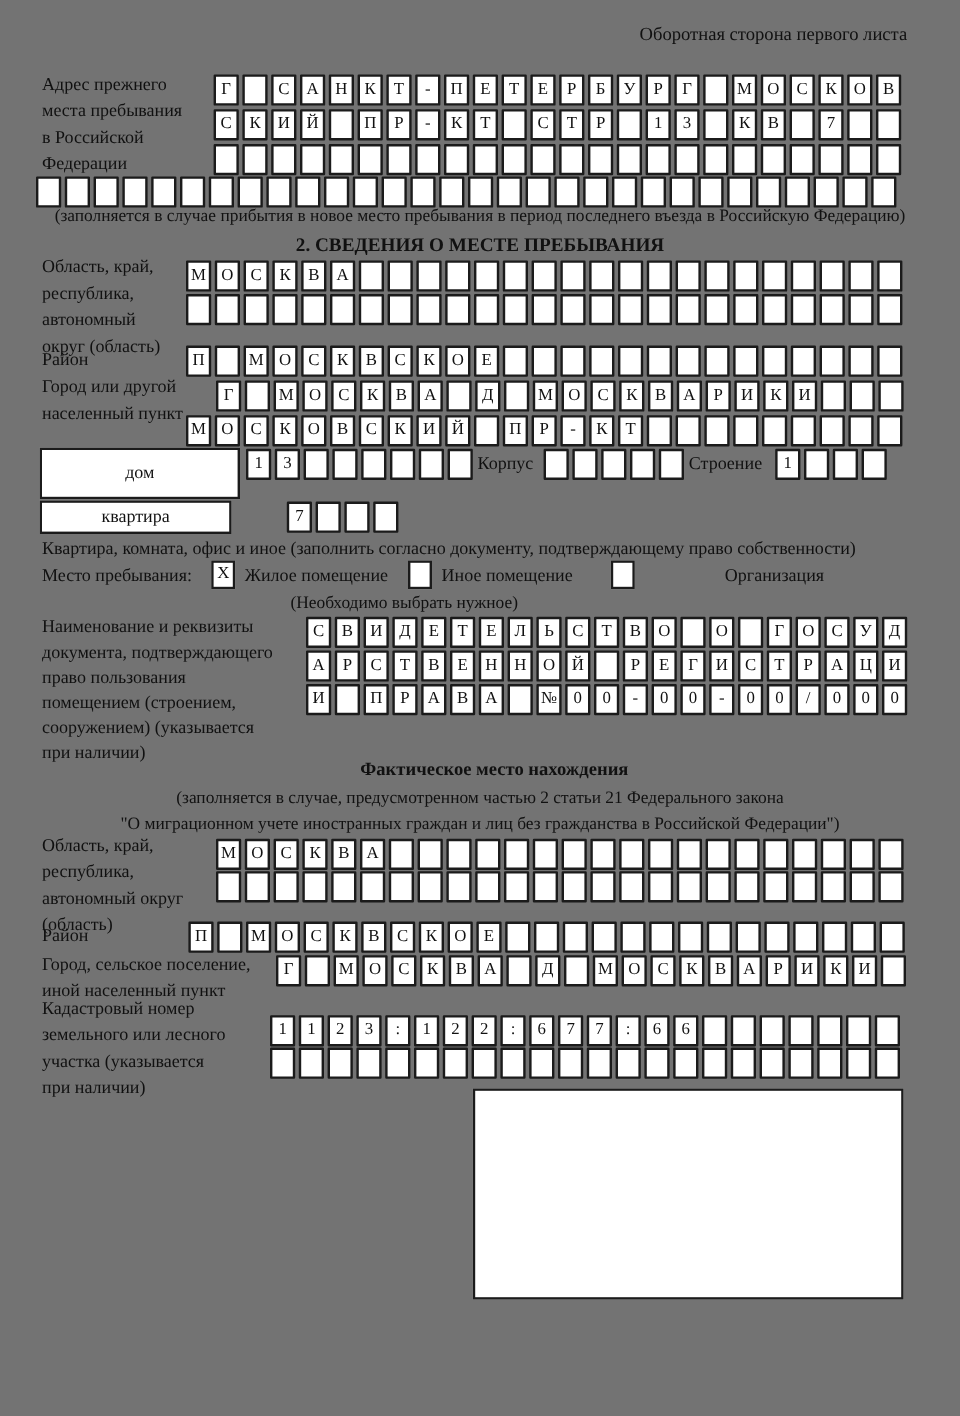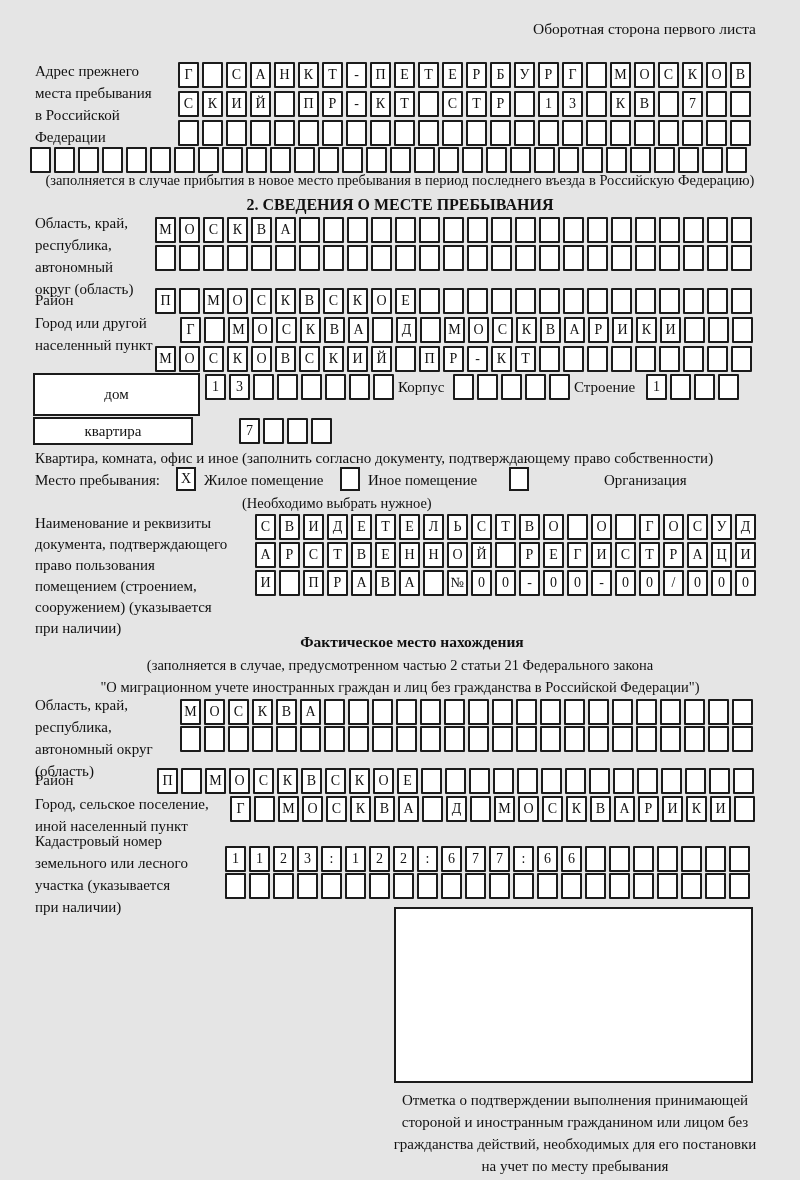--- a/index.html
+++ b/index.html
@@ -1,18 +1,18 @@
 <!DOCTYPE html>
 <html><head>
 <meta charset="utf-8">
 <style>
   html,body { margin:0; padding:0; background:#fff; }
   .page {
     position:relative; width:800px; height:1180px; margin:0 auto;
-    background:#e5e5e5; color:#111;
+    background:#737373; color:#111;
     font-family:"Liberation Serif","DejaVu Serif",serif;
     overflow:hidden;
   }
   .lbl { position:absolute; font-size:15px; line-height:22px; white-space:pre-line; color:#101010; }
   .tight { line-height:21px; }
   .center { position:absolute; left:0; width:800px; text-align:center; }
   .h { font-weight:bold; font-size:16px; }
   .small { font-size:14.5px;text-align:center; }
   .crow { position:absolute; display:flex; gap:3px; }
   .cell {
@@ -589,18 +589,14 @@
       <span class="cell"></span>
       <span class="cell"></span>
       <span class="cell"></span>
       <span class="cell"></span>
       <span class="cell"></span>
       <span class="cell"></span>
       <span class="cell"></span>
     </div>
 
   <div class="stampbox" style="left:394px; top:907px; width:359px; height:176px;"></div>
-  <div class="caption" style="left:370px; top:1089px; width:410px;">Отметка о подтверждении выполнения принимающей
-стороной и иностранным гражданином или лицом без
-гражданства действий, необходимых для его постановки
-на учет по месту пребывания</div>
 
 </div>
 
 </body></html>

